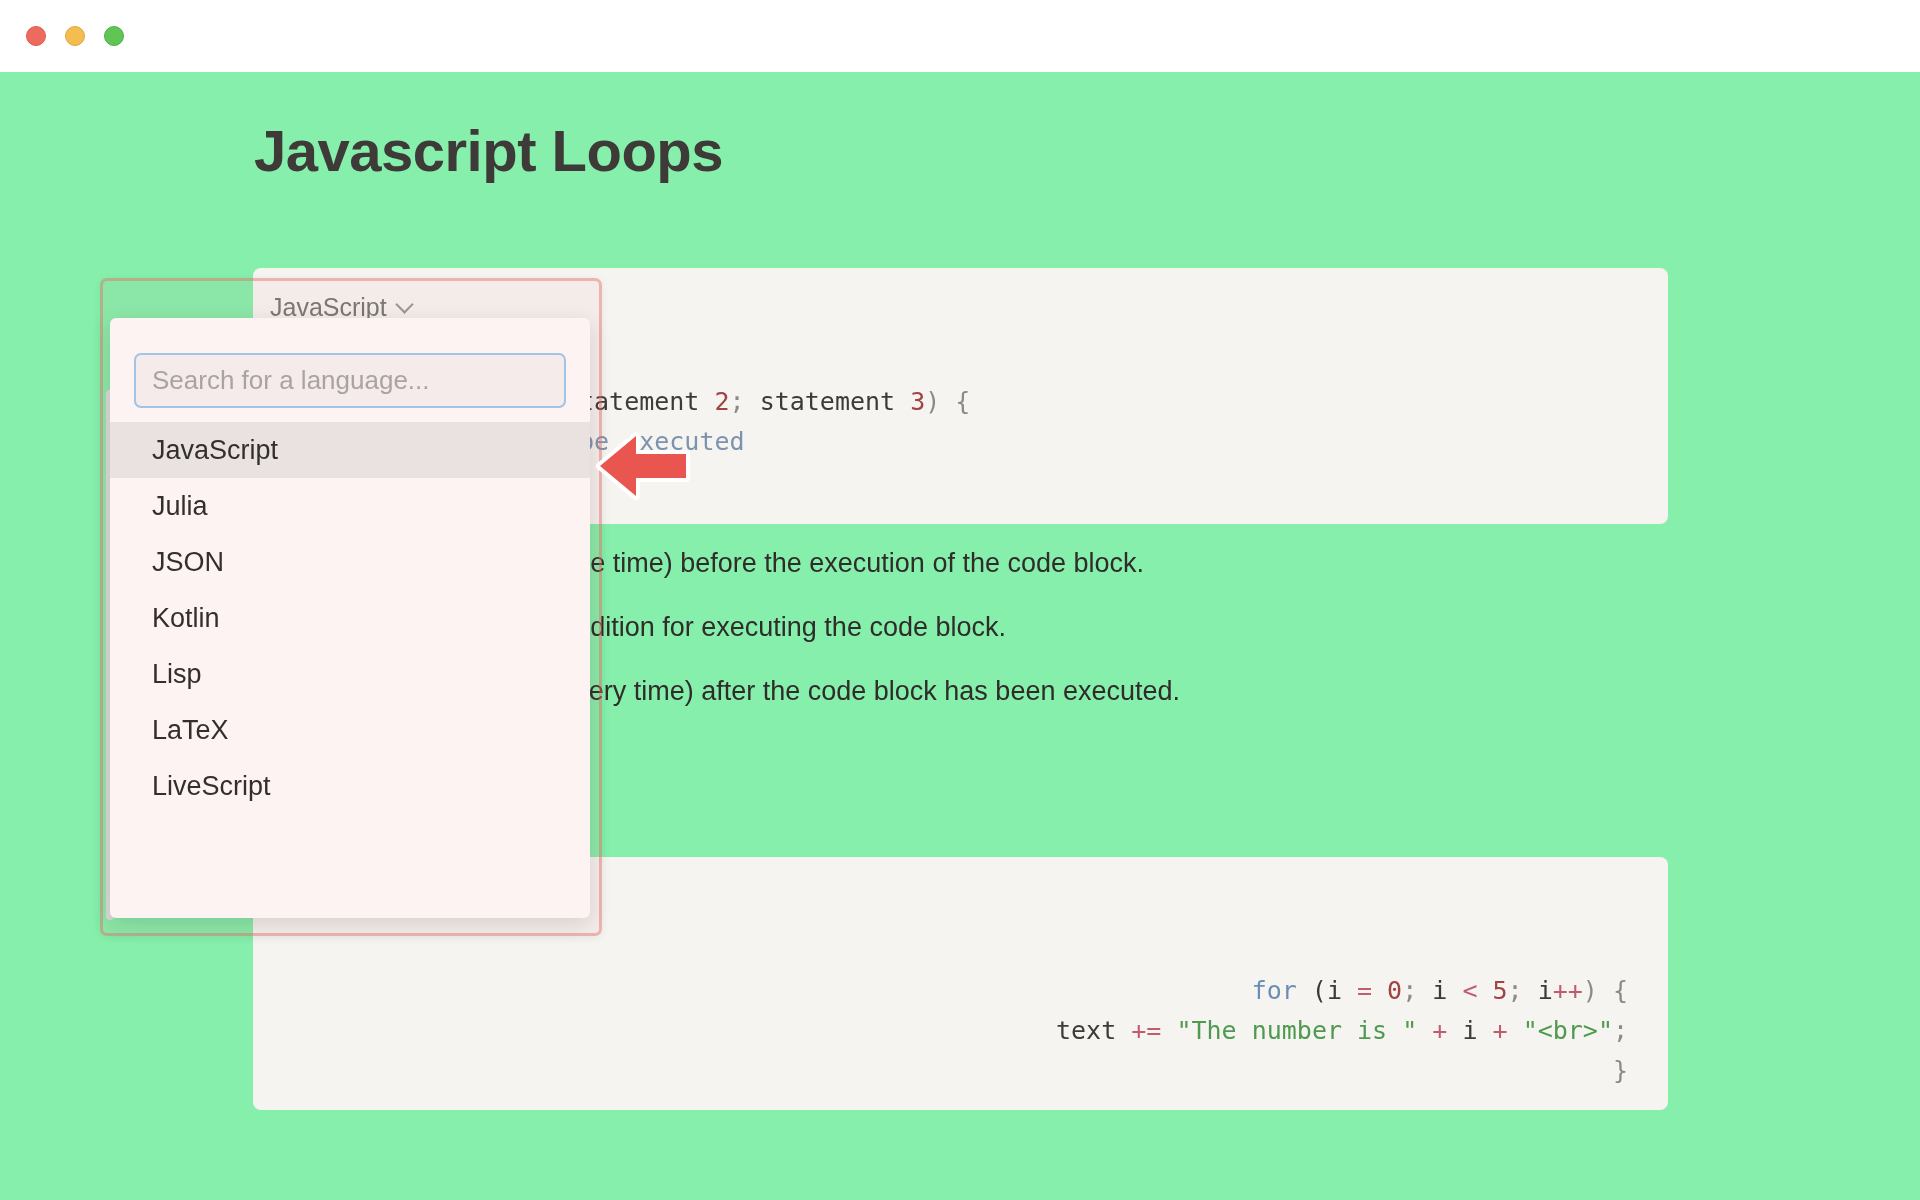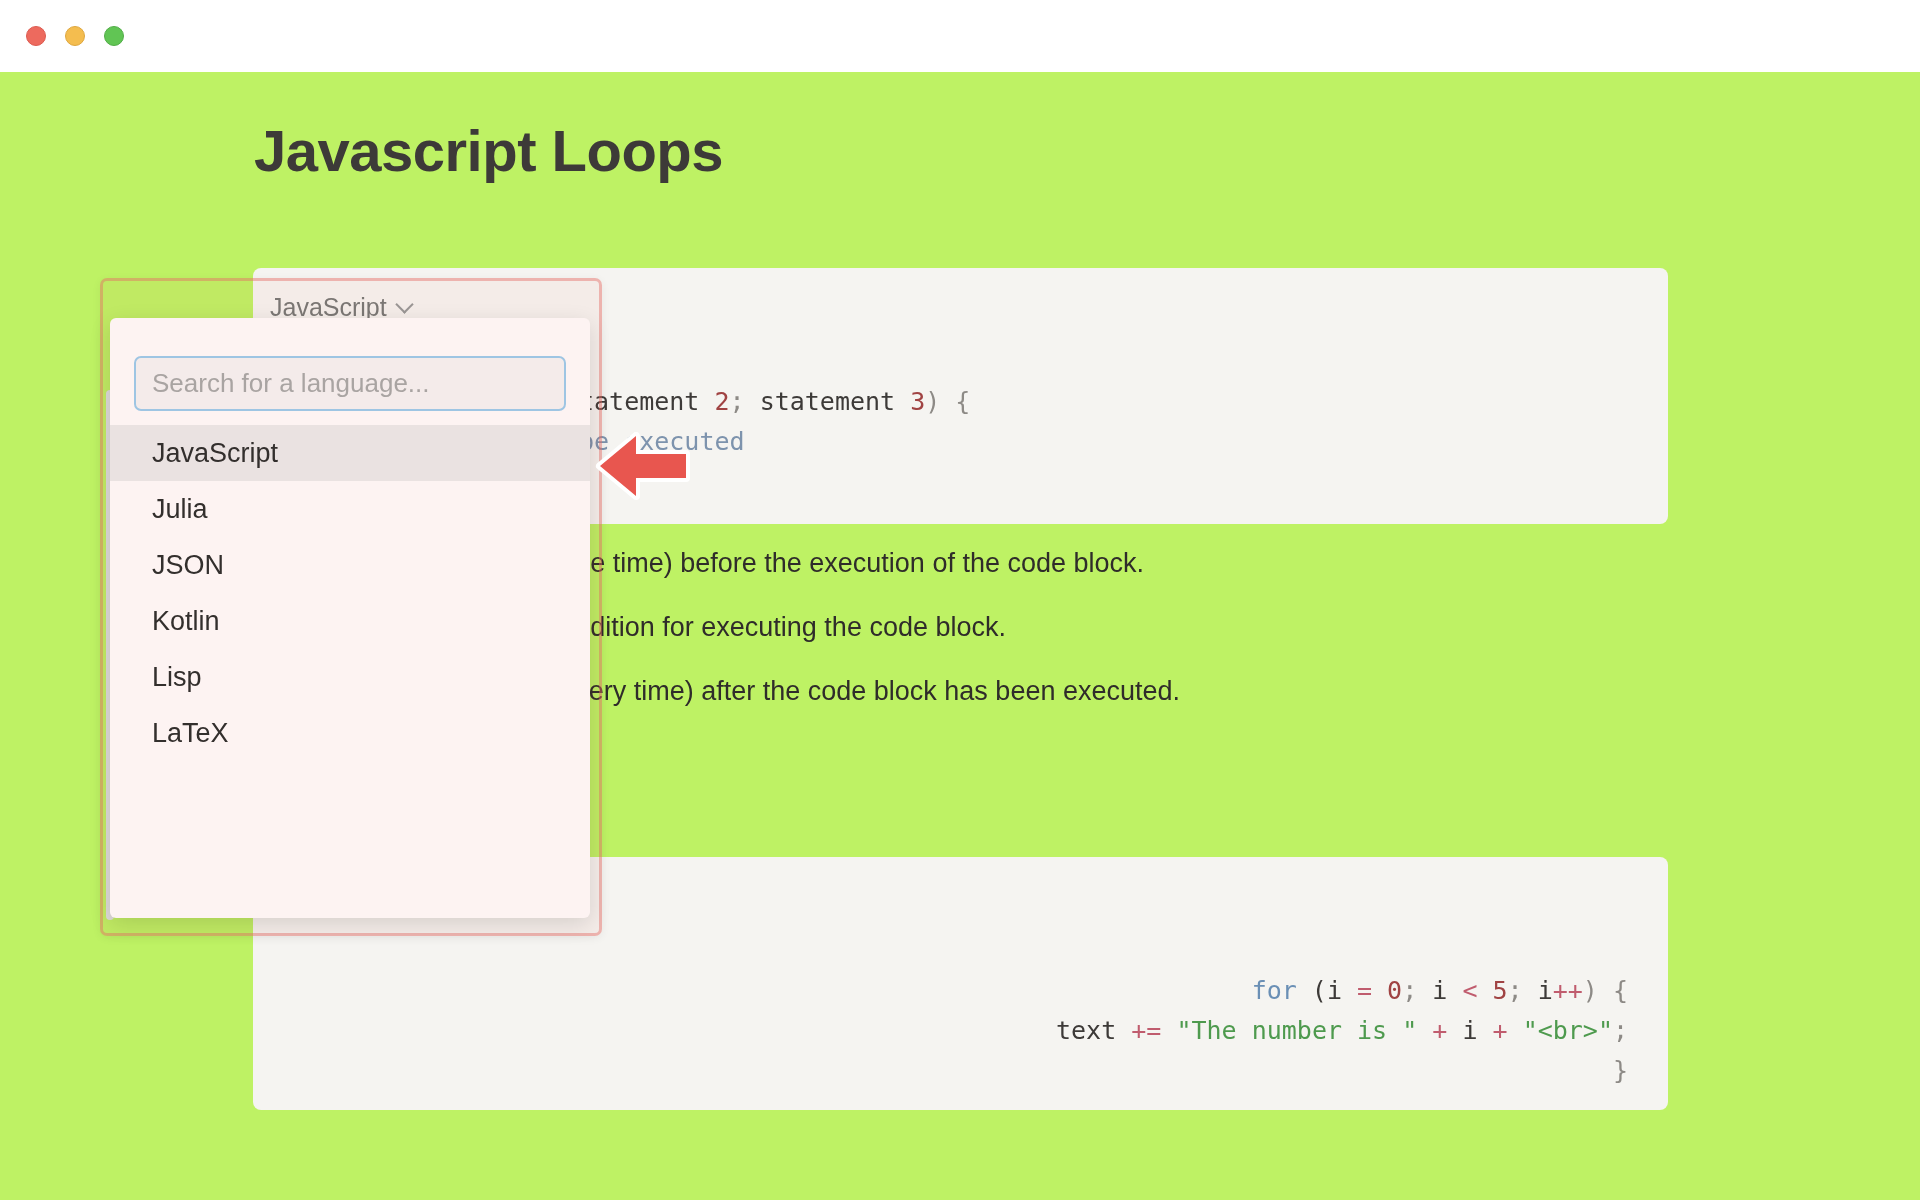--- a/index.html
+++ b/index.html
@@ -9,21 +9,21 @@
     height: 1200px;
     overflow: hidden;
     background: #ffffff;
     font-family: "Liberation Sans", sans-serif;
   }
 
   #app {
     position: relative;
     width: 1920px;
     height: 1200px;
-    background: #bef264;
+    background: #86efac;
     overflow: hidden;
   }
 
   
   .titlebar {
     position: absolute;
     top: 0; left: 0;
     width: 1920px;
     height: 72px;
     background: #ffffff;
@@ -155,22 +155,21 @@
     left: 110px;
     top: 318px;
     width: 480px;
     height: 600px;
     background: #fdf3f2;
     border-radius: 6px;
     box-shadow: 0 6px 22px rgba(0,0,0,0.12);
     overflow: hidden;
   }
   .search-wrap {
-    padding: 22px 24px 14px 24px;
-    margin-top: 16px;
+    padding: 35px 24px 14px 24px;
   }
   .search-input {
     width: 100%;
     height: 55px;
     background: #f4ebea;
     border: 2px solid #9ec5e3;
     border-radius: 7px;
     padding: 0 16px;
     font-size: 26px;
     font-family: "Liberation Sans", sans-serif;
@@ -269,20 +268,23 @@
         </div>
         <div class="lang-item">
           <span>Kotlin</span>
         </div>
         <div class="lang-item">
           <span>Lisp</span>
         </div>
         <div class="lang-item">
           <span>LaTeX</span>
         </div>
+        <div class="lang-item">
+          <span>LiveScript</span>
+        </div>
       </div>
   </div>
 
   <div class="arrow-annotation">
     <svg width="100" height="68" viewBox="0 0 100 68">
       <path d="M42 4 L42 22 L92 22 L92 46 L42 46 L42 64 L6 34 Z" fill="#e8564f" stroke="#ffffff" stroke-width="8" stroke-linejoin="round"></path>
       <path d="M42 4 L42 22 L92 22 L92 46 L42 46 L42 64 L6 34 Z" fill="#e8564f"></path>
     </svg>
   </div>
 

